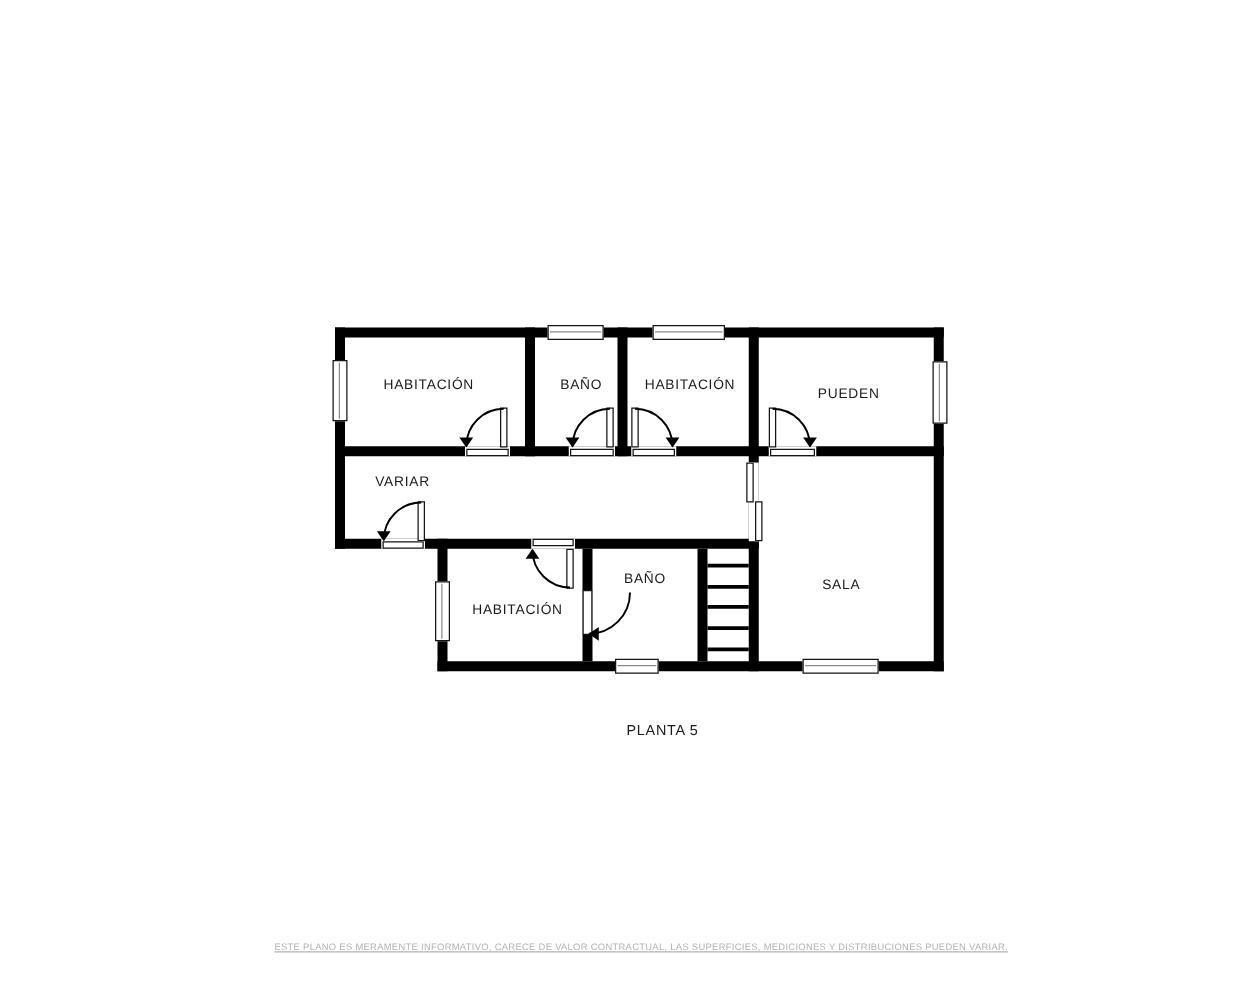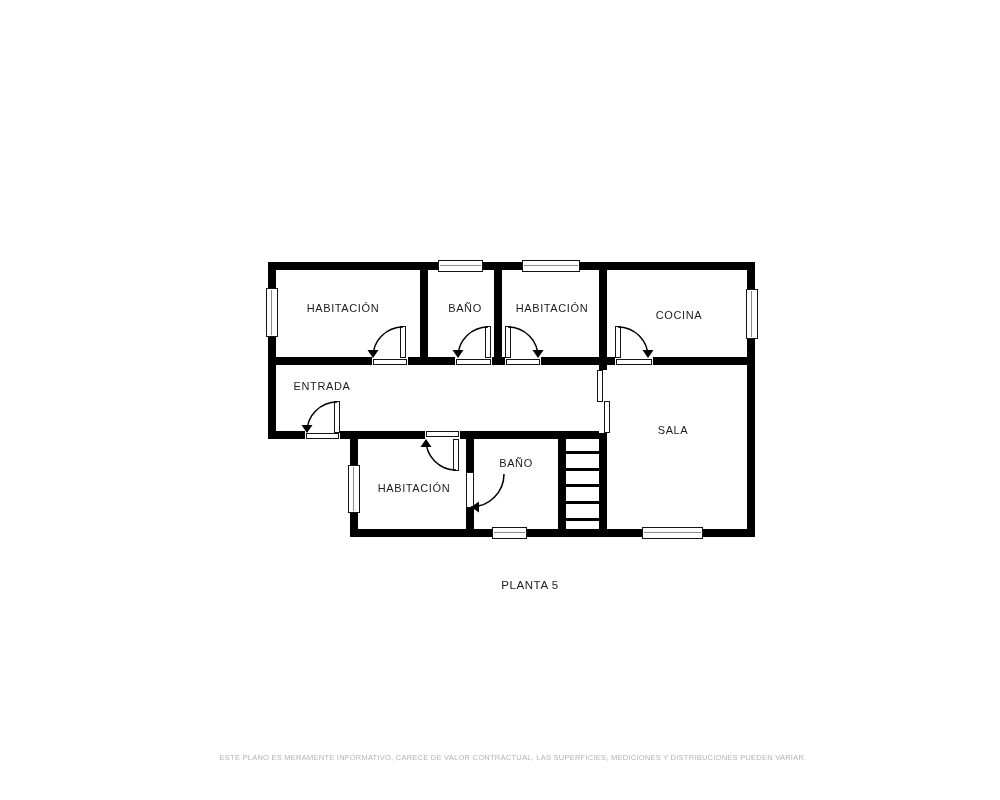--- a/index.html
+++ b/index.html
@@ -9,21 +9,21 @@
   .gap{position:absolute;background:#ffffff;}
   .thr{position:absolute;background:#ffffff;border:1px solid #151515;box-sizing:border-box;}
   .win{position:absolute;background:#ffffff;border:1px solid #151515;box-sizing:border-box;}
   .win.h::after{content:"";position:absolute;left:1px;right:1px;top:50%;margin-top:-1px;height:1px;background:#8a8a8a;}
   .win.v::after{content:"";position:absolute;top:1px;bottom:1px;left:50%;margin-left:-1px;width:1px;background:#8a8a8a;}
   .leaf{position:absolute;background:#ffffff;border:1px solid #151515;box-sizing:border-box;}
   .panel{position:absolute;background:#ffffff;border:1px solid #151515;box-sizing:border-box;}
   .tread{position:absolute;background:#000000;left:566px;width:33px;height:3px;}
   .room-label{position:absolute;transform:translate(-50%,-50%);font-size:11px;letter-spacing:0.6px;color:#1c1c1c;white-space:nowrap;}
   .plan-title{position:absolute;transform:translate(-50%,-50%);font-size:11.5px;letter-spacing:0.6px;color:#1c1c1c;white-space:nowrap;}
-  .disclaimer{position:absolute;transform:translateX(-50%);font-size:7.5px;letter-spacing:0.25px;color:#b3b3b3;white-space:nowrap;}
+  .disclaimer{position:absolute;transform:translateX(-50%);font-size:7.5px;letter-spacing:0.25px;color:#b3b3b3;white-space:nowrap;text-decoration:underline;}
   svg.overlay{position:absolute;left:0;top:0;pointer-events:none;}
 </style>
 </head>
 <body>
 
 <div class="page">
 
   <div class="wall" style="left:268px;top:262px;width:487px;height:8px;"></div>
   <div class="wall" style="left:268px;top:262px;width:8px;height:177px;"></div>
   <div class="wall" style="left:747px;top:262px;width:8px;height:275px;"></div>
@@ -90,22 +90,22 @@
     <polygon points="301.5,425 312.5,425 307,433" fill="#000"></polygon>
     <path d="M 456 470 A 30 30 0 0 1 426 440" fill="none" stroke="#000" stroke-width="1.5"></path>
     <polygon points="420.5,447 431.5,447 426,439" fill="#000"></polygon>
     <path d="M 504 474 A 33 33 0 0 1 471 507" fill="none" stroke="#000" stroke-width="1.5"></path>
     <polygon points="479,501.5 479,512.5 471,507" fill="#000"></polygon>
   </svg>
 
   <div class="room-label" style="left:343px;top:308px;">HABITACIÓN</div>
   <div class="room-label" style="left:465px;top:308px;">BAÑO</div>
   <div class="room-label" style="left:552px;top:308px;">HABITACIÓN</div>
-  <div class="room-label" style="left:679px;top:315px;">COCINA</div>
-  <div class="room-label" style="left:322px;top:386px;">ENTRADA</div>
-  <div class="room-label" style="left:673px;top:430px;">SALA</div>
+  <div class="room-label" style="left:679px;top:315px;">PUEDEN</div>
+  <div class="room-label" style="left:322px;top:386px;">VARIAR</div>
+  <div class="room-label" style="left:673px;top:468px;">SALA</div>
   <div class="room-label" style="left:414px;top:488px;">HABITACIÓN</div>
   <div class="room-label" style="left:516px;top:463px;">BAÑO</div>
 
   <div class="plan-title" style="left:530px;top:585px;">PLANTA 5</div>
   <div class="disclaimer" style="left:513px;top:753px;">ESTE PLANO ES MERAMENTE INFORMATIVO, CARECE DE VALOR CONTRACTUAL, LAS SUPERFICIES, MEDICIONES Y DISTRIBUCIONES PUEDEN VARIAR.</div>
 
 </div>
 
 </body></html>

